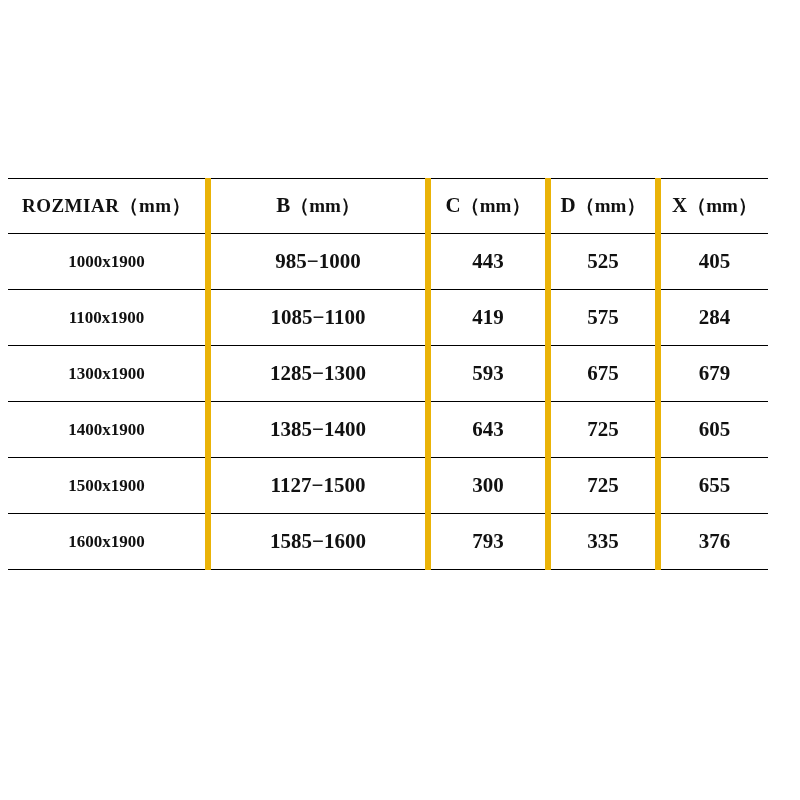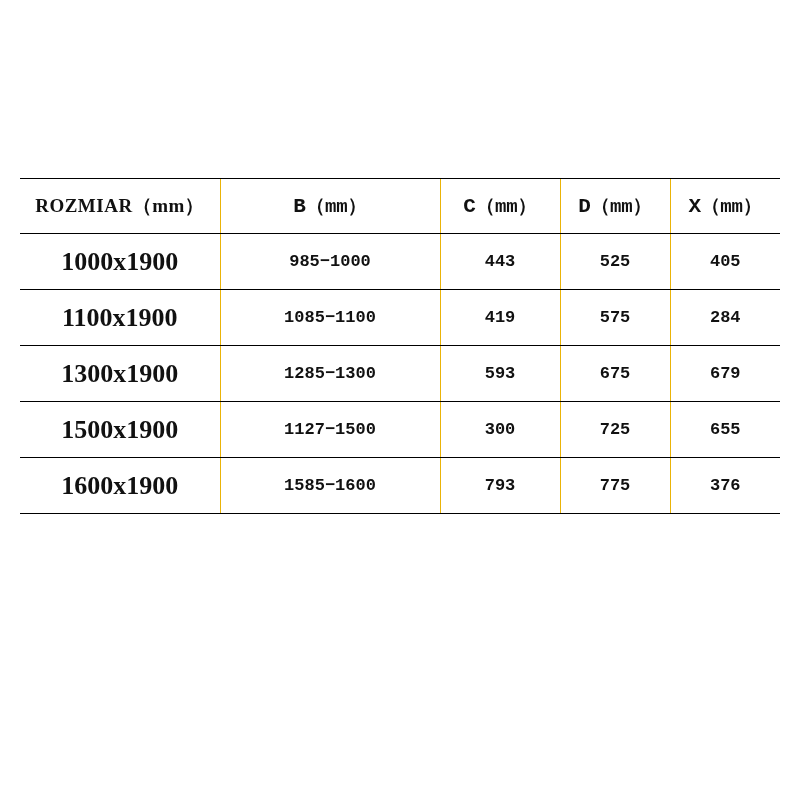--- a/index.html
+++ b/index.html
@@ -15,21 +15,21 @@
   }
   .page {
     position: relative;
     width: 800px;
     height: 800px;
     background: #ffffff;
     box-sizing: border-box;
   }
   .table-wrap {
     position: absolute;
-    left: 20px;
+    left: 8px;
     top: 178px;
     width: 760px;
   }
   table.spec {
     border-collapse: collapse;
     width: 760px;
     table-layout: fixed;
   }
   table.spec col.c0 { width: 200px; }
   table.spec col.c1 { width: 220px; }
@@ -42,40 +42,39 @@
     border-left: none;
     border-right: none;
     text-align: center;
     vertical-align: middle;
     font-weight: bold;
     color: #111111;
     padding: 0;
   }
   table.spec th + th,
   table.spec td + td {
-    border-left: 1px solid #eab308;
-    font-family: Liberation Mono, monospace;
+    border-left: 6px solid #eab308;
   }
   table.spec tr.head th {
     height: 54px;
     font-size: 21px;
     border-top: 1px solid #000000;
     border-bottom: 1px solid #000000;
   }
   table.spec tr.head th.first {
     font-size: 19px;
     letter-spacing: 0.5px;
   }
   table.spec tbody td {
     height: 55px;
-    font-size: 17px;
+    font-size: 21px;
     border-top: none;
     border-bottom: 1px solid #000000;
   }
-  table.spec tbody td.first { font-size: 26px; }
+  table.spec tbody td.first { font-size: 17px; }
   .unit {
     font-size: 19px;
     font-weight: bold;
   }
   .hdr-label {
     font-size: 21px;
     font-weight: bold;
   }
   .hdr-label.small {
     font-size: 19px;
@@ -129,29 +128,36 @@
           <td>284</td>
         </tr>
         <tr>
           <td class="first">1300x1900</td>
           <td>1285−1300</td>
           <td>593</td>
           <td>675</td>
           <td>679</td>
         </tr>
         <tr>
+          <td class="first">1400x1900</td>
+          <td>1385−1400</td>
+          <td>643</td>
+          <td>725</td>
+          <td>605</td>
+        </tr>
+        <tr>
           <td class="first">1500x1900</td>
           <td>1127−1500</td>
           <td>300</td>
           <td>725</td>
           <td>655</td>
         </tr>
         <tr>
           <td class="first">1600x1900</td>
           <td>1585−1600</td>
           <td>793</td>
-          <td>775</td>
+          <td>335</td>
           <td>376</td>
         </tr>
       </tbody>
     </table>
   </div>
 </div>
 
 </body></html>

